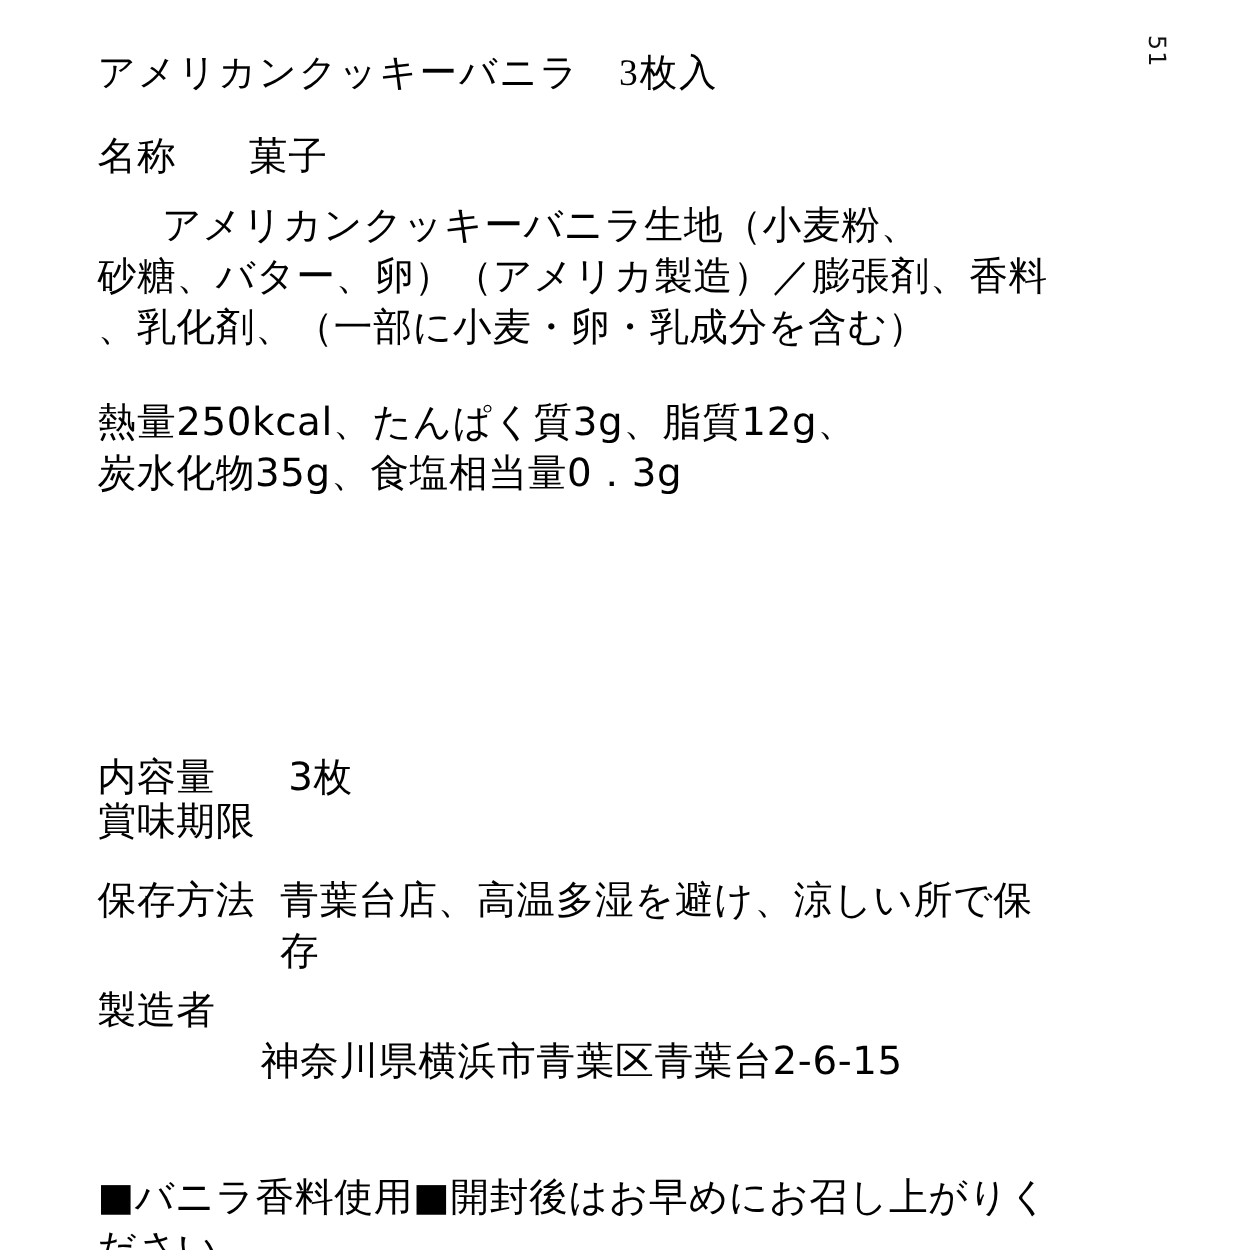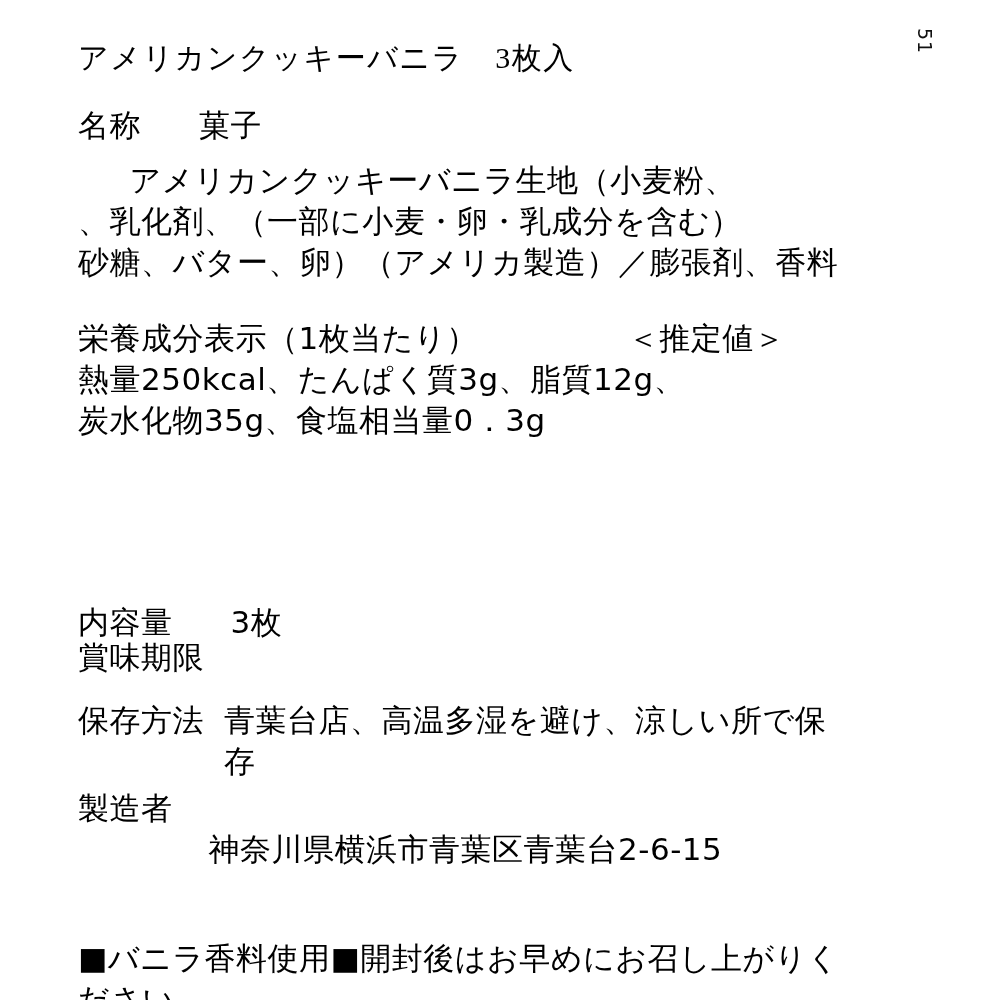--- a/index.html
+++ b/index.html
@@ -99,32 +99,28 @@
       <span class="field-value">菓子</span>
     </div>
   </div>
 
   <div class="block ingredients-block">
     <div class="row">
       <span class="gap-sm"></span>
       <span class="field-value">　アメリカンクッキーバニラ生地（小麦粉、</span>
     </div>
     <div class="row">
-      <span class="field-value">、乳化剤、（一部に小麦・卵・乳成分を含む）</span>
+      <span class="field-value">砂糖、バター、卵）（アメリカ製造）／膨張剤、香料</span>
     </div>
     <div class="row">
-      <span class="field-value">砂糖、バター、卵）（アメリカ製造）／膨張剤、香料</span>
+      <span class="field-value">、乳化剤、（一部に小麦・卵・乳成分を含む）</span>
     </div>
   </div>
 
   <div class="block nutrition-block">
-    <div class="nutrition-head">
-      <span>栄養成分表示（1枚当たり）</span>
-      <span class="estimate">＜推定値＞</span>
-    </div>
     <div>熱量250kcal、たんぱく質3g、脂質12g、</div>
     <div>炭水化物35g、食塩相当量0．3g</div>
   </div>
 
   <div class="block content-block">
     <div class="row">
       <span class="field-label">内容量</span>
       <span class="gap-lg"></span>
       <span class="field-value">3枚</span>
     </div>

